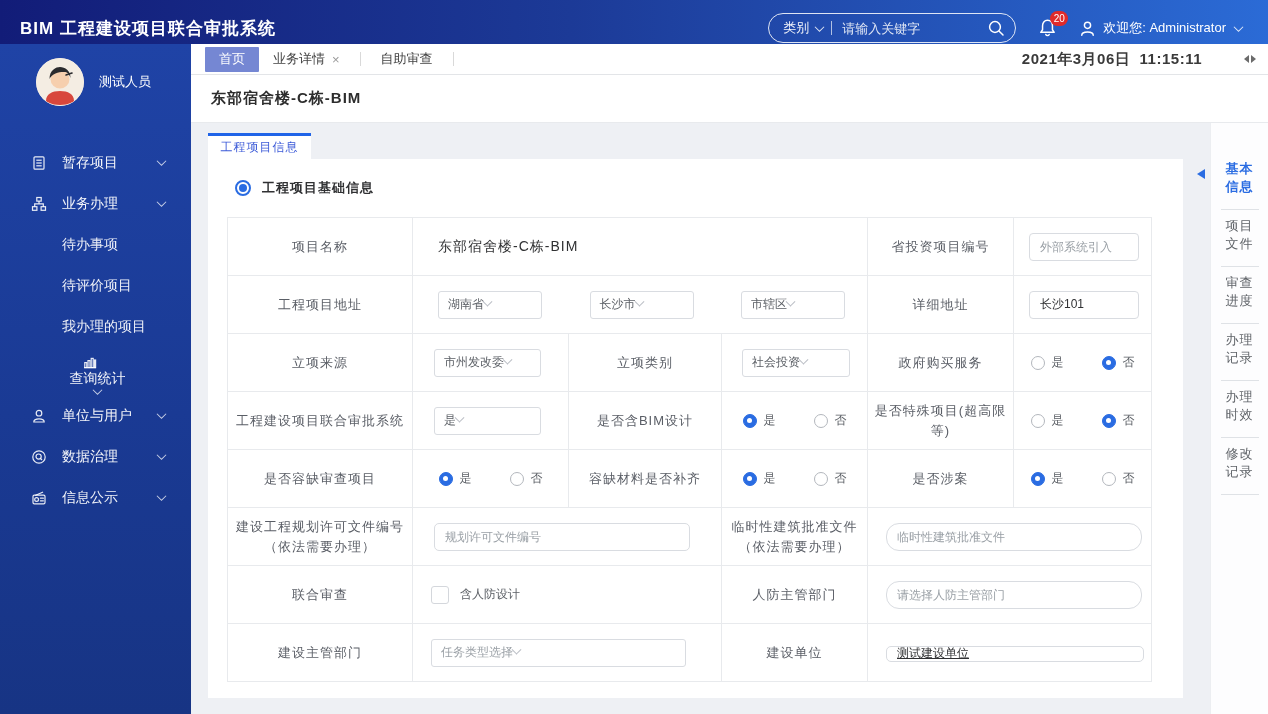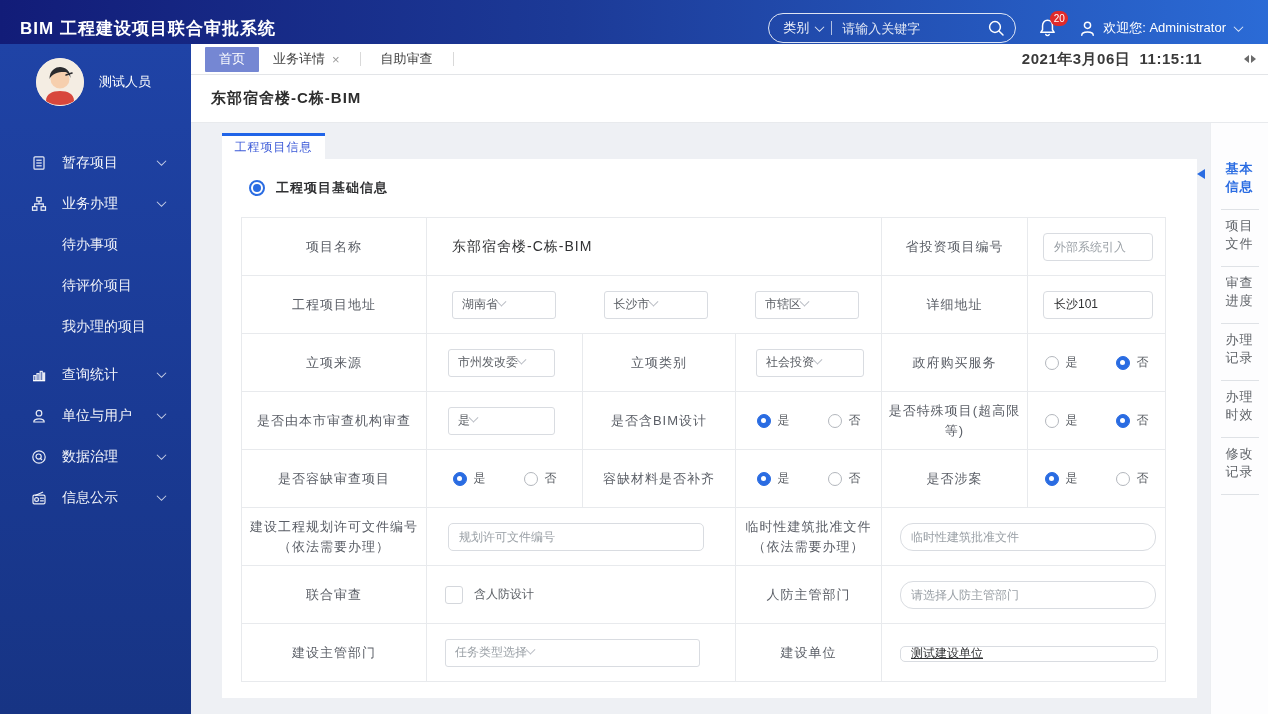--- a/index.html
+++ b/index.html
@@ -35,40 +35,40 @@
   .avatar { width:48px; height:48px; border-radius:50%; overflow:hidden; background:#f4ece2; flex:0 0 auto; }
   .profile .uname { color:#fff; font-size:13px; margin-left:15px; }
   .menu { margin-top:36px; }
   .mitem { height:41px; display:flex; align-items:center; padding:0 26px 0 30px; color:rgba(255,255,255,.95);
     font-size:14px; cursor:pointer; }
   .mitem .micon { width:17px; display:flex; justify-content:center; margin-right:15px; }
   .mitem .mlabel { flex:1; }
   .mitem .caret { border-color:rgba(255,255,255,.75); margin:0; }
   .msub { height:41px; display:flex; align-items:center; padding-left:62px; color:rgba(255,255,255,.92);
     font-size:14px; cursor:pointer; }
-  .gap { margin-top:7px; }
+  .gap { margin-top:7px;flex-direction:column; }
 
   
   .main { position:absolute; left:191px; top:44px; width:1077px; height:670px; }
   .tabbar { height:31px; background:#fff; display:flex; align-items:center; border-bottom:1px solid #e3e5e8; }
   .tab { height:25px; display:flex; align-items:center; padding:0 14px; font-size:13px; color:#444; cursor:pointer; }
   .tab.active { background:#7587d3; color:#fff; margin-left:14px; border-radius:1px; }
   .tab .close { margin-left:7px; color:#9a9a9a; font-size:13px; cursor:pointer; }
   .tabsep { width:1px; height:14px; background:#d9d9d9; margin:0 6px; }
   .tabbar-right { margin-left:auto; display:flex; align-items:center; padding-right:12px; }
   .datetime { font-size:15px; font-weight:700; color:#3a3a3a; letter-spacing:.5px; margin-right:42px; }
   .collapse { display:flex; align-items:center; gap:2px; cursor:pointer; }
   .tri-l { width:0; height:0; border-top:4px solid transparent; border-bottom:4px solid transparent; border-right:5px solid #6b6b6b; }
   .tri-r { width:0; height:0; border-top:4px solid transparent; border-bottom:4px solid transparent; border-left:5px solid #6b6b6b; }
 
   .titlebar { height:48px; background:#fff; display:flex; align-items:center; padding-left:20px;
     border-bottom:1px solid #e8eaed; }
   .titlebar .ptitle { font-size:15px; font-weight:700; color:#2d2d2d; letter-spacing:1px; }
 
-  .content { position:relative; height:591px; background:#eef0f4;margin-left:14px; }
+  .content { position:relative; height:591px; background:#eef0f4; }
   .section-tab { position:absolute; left:17px; top:10px; width:103px; height:26px; background:#fff;
     border-top:3px solid #2064e8; display:flex; align-items:center; justify-content:center;
     font-size:12px; color:#3d5bd8; letter-spacing:1px; cursor:pointer; }
   .card { position:absolute; left:17px; top:36px; width:975px; height:539px; background:#fff; }
   .radio-row { height:58px; display:flex; align-items:center; padding-left:27px; }
   .bigradio { width:16px; height:16px; border-radius:50%; border:2px solid #2a6ce2; background:#fff;
     display:inline-flex; align-items:center; justify-content:center; }
   .bigradio::after { content:''; width:8px; height:8px; border-radius:50%; background:#2a6ce2; }
   .radio-row .rtitle { margin-left:11px; font-size:13px; font-weight:700; color:#303133; letter-spacing:1px; }
 
@@ -343,21 +343,21 @@
                       <span class="rtext">是</span>
                     </span>
                 <span class="ropt">
                       <span class="radio on"></span>
                       <span class="rtext">否</span>
                     </span>
               </div>
             </td>
           </tr>
           <tr>
-            <td class="lbl">是否由本市审查机构审查</td>
+            <td class="lbl">工程建设项目联合审批系统</td>
             <td>
               <span class="sel w107">
                 <span class="stext">是</span>
                     <span class="caret"></span>
               </span>
             </td>
             <td class="lbl">是否含BIM设计</td>
             <td>
               <div class="radios">
                 <span class="ropt">

